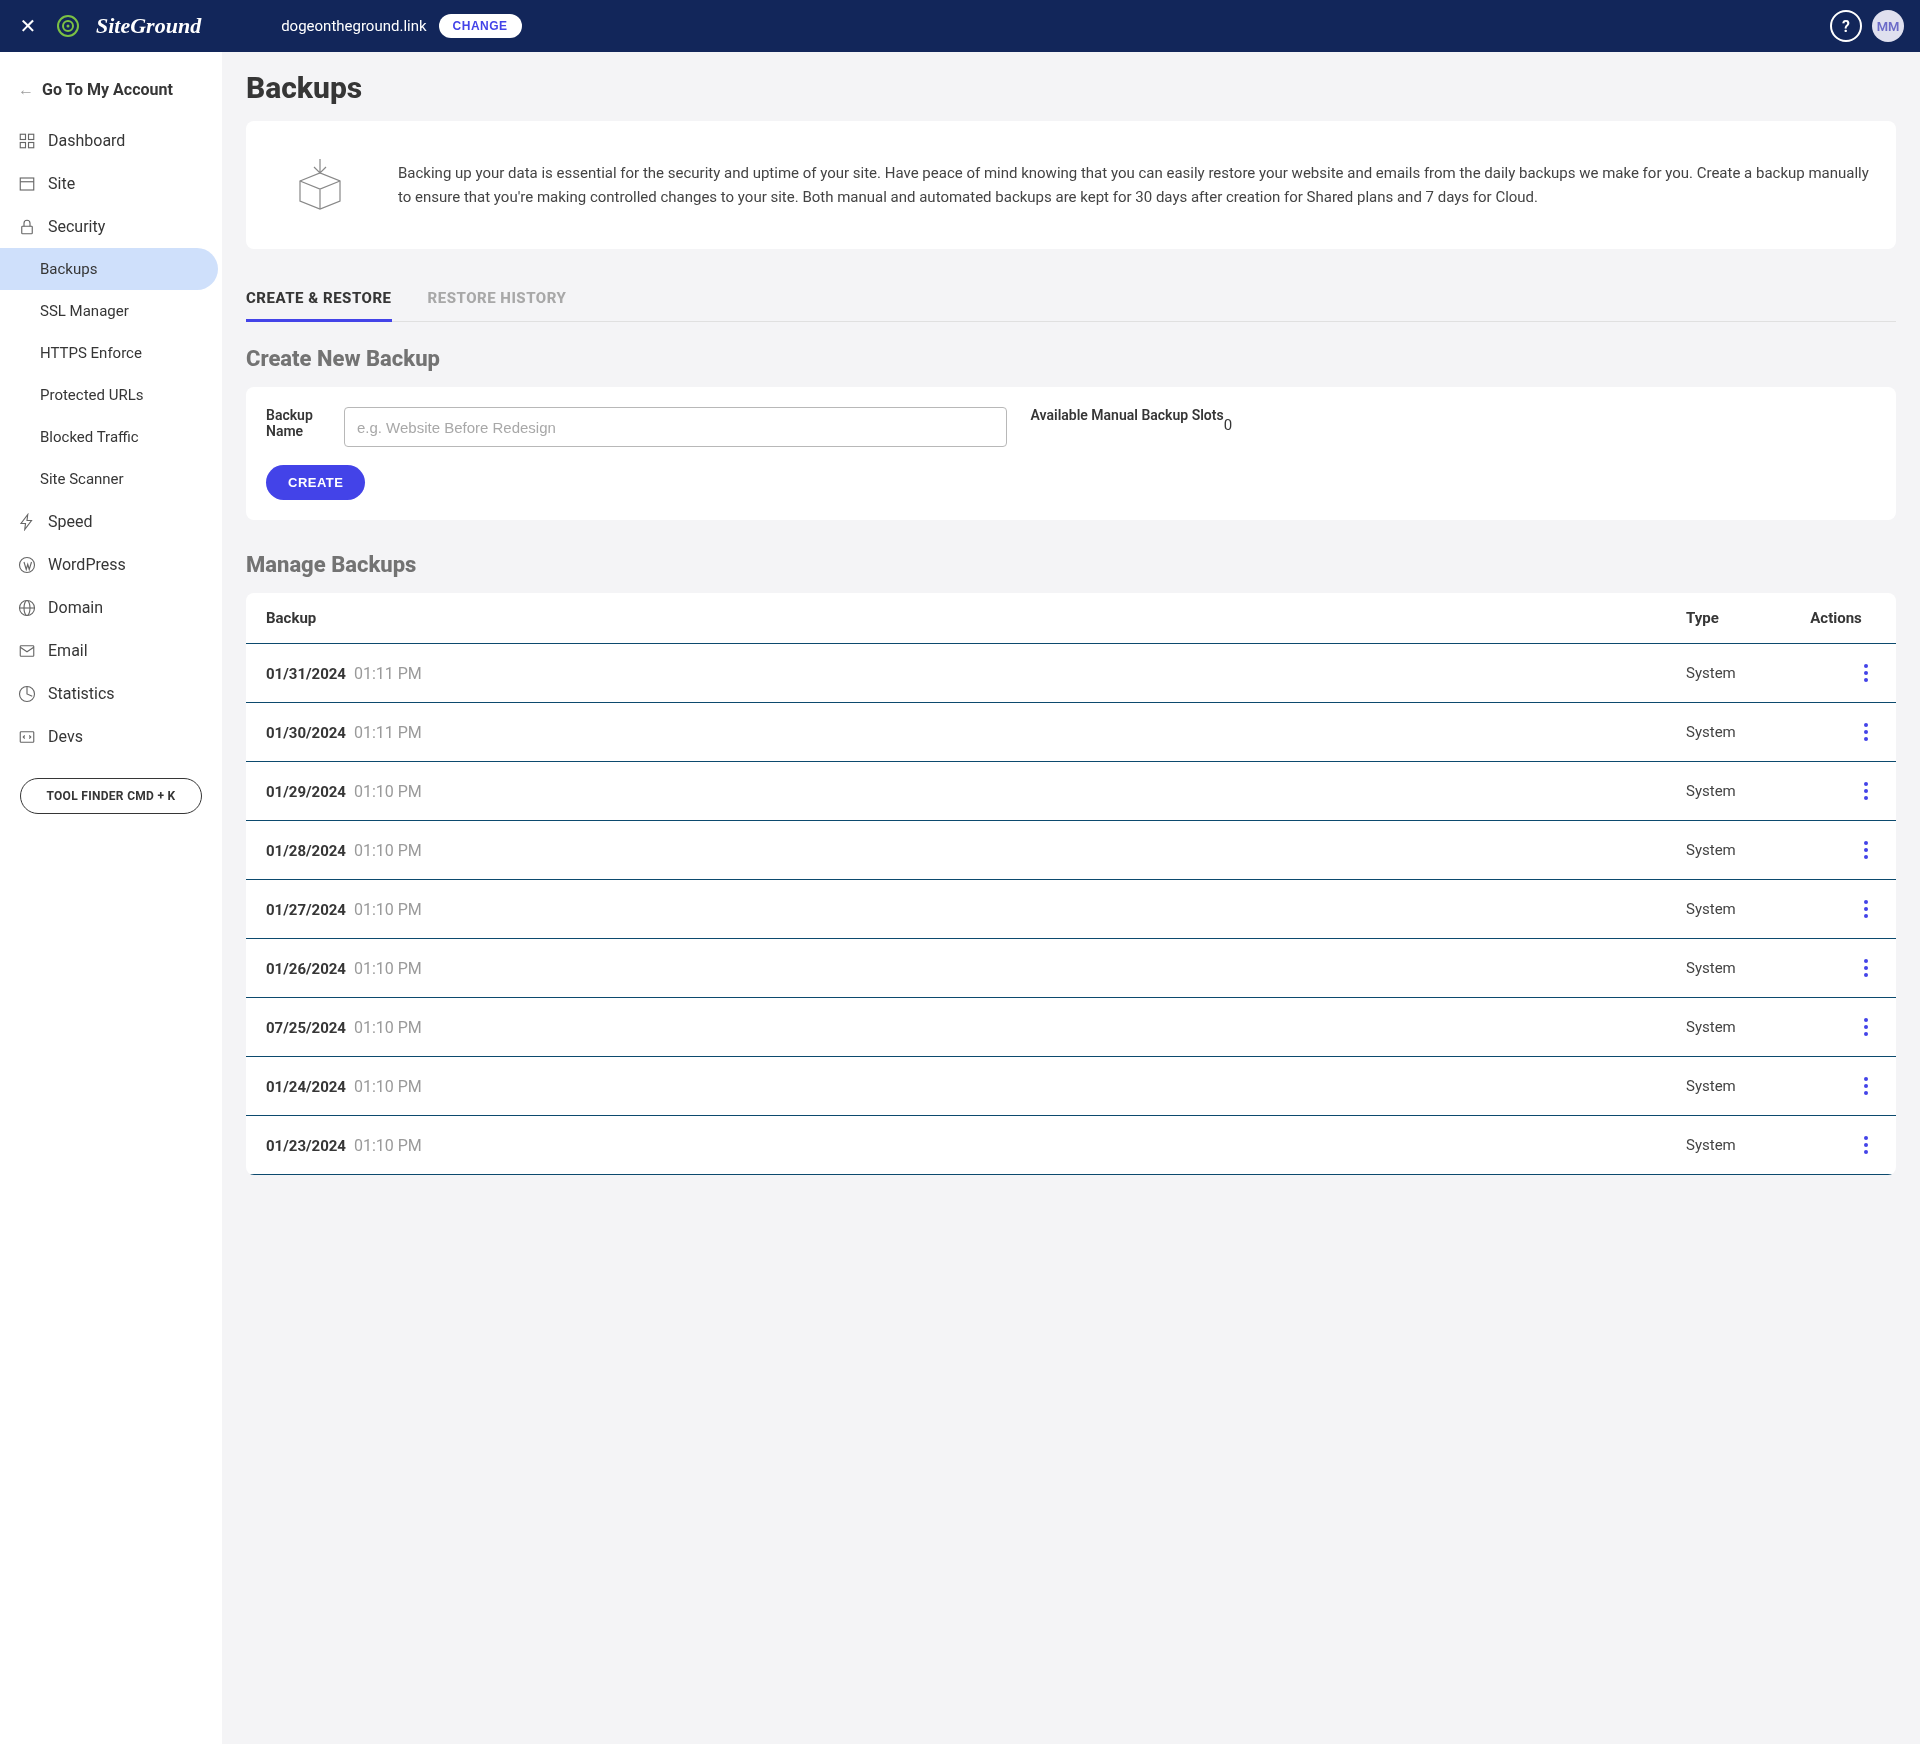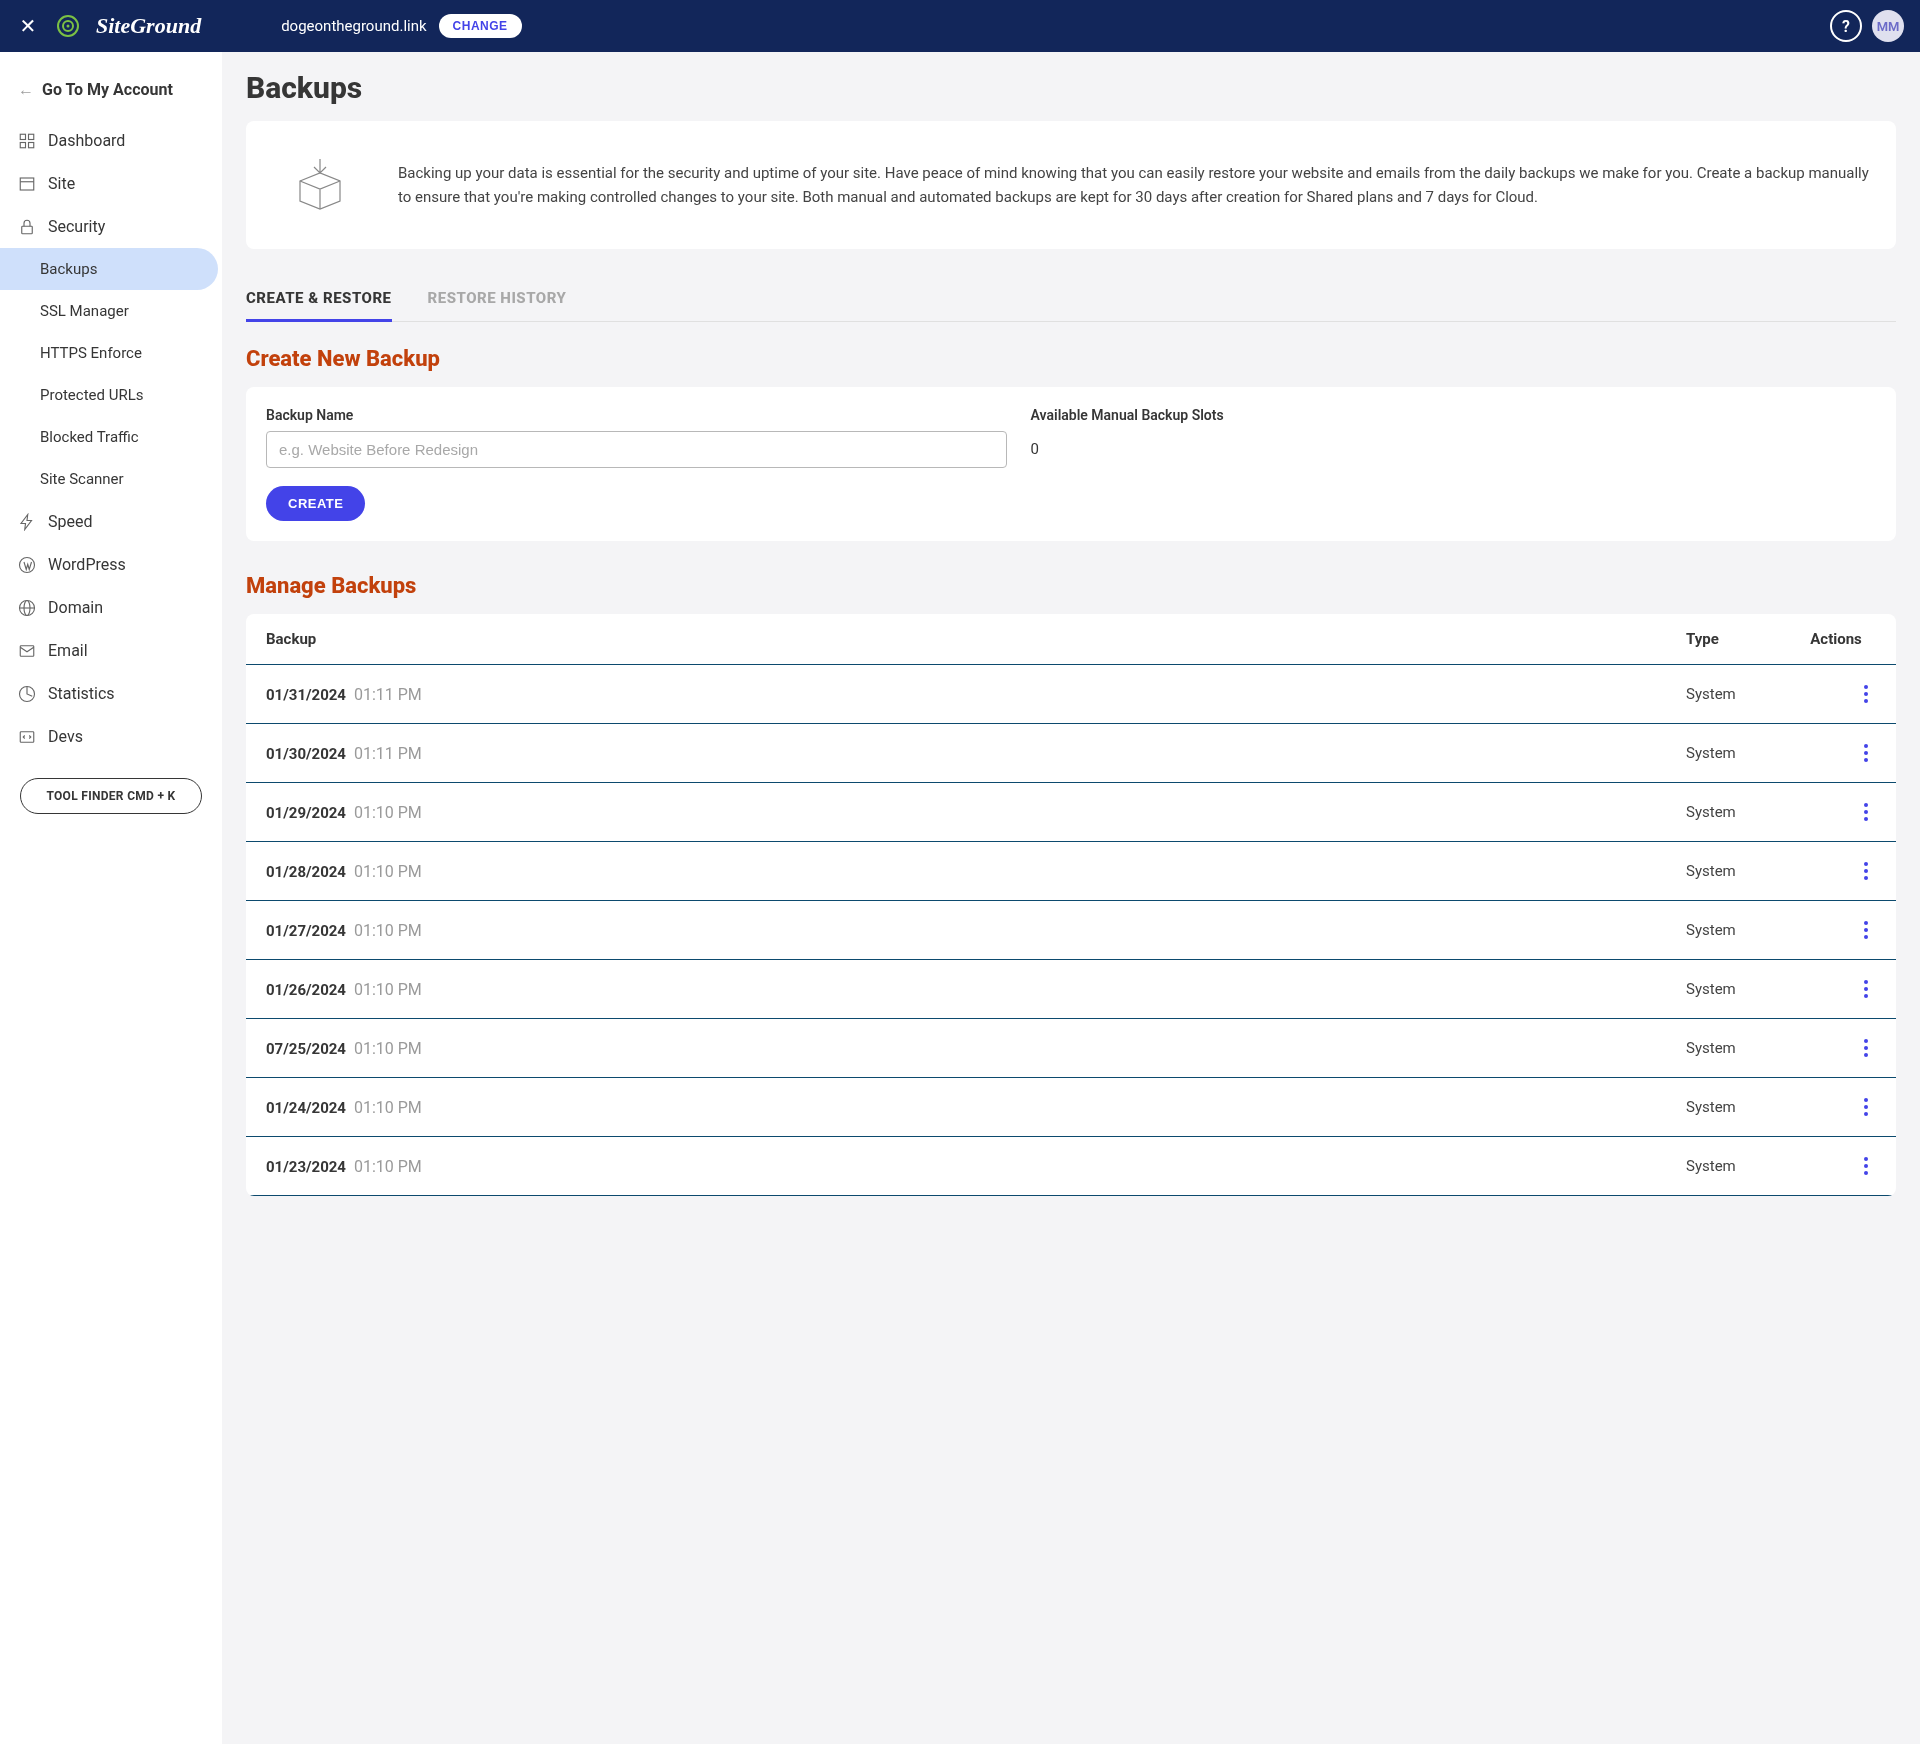--- a/index.html
+++ b/index.html
@@ -28,24 +28,24 @@
 .tool-finder { margin: 20px; border: 1px solid #363636; border-radius: 22px; padding: 10px 16px; font-size: 12px; font-weight: 700; text-align: center; cursor: pointer; letter-spacing: 0.3px; }
 .main { flex: 1; padding: 18px 24px; }
 .page-title { font-size: 30px; font-weight: 800; margin-bottom: 16px; color: #363636; }
 .intro-card { background: #fff; border-radius: 8px; padding: 24px; display: flex; gap: 28px; align-items: center; margin-bottom: 28px; }
 .intro-icon { width: 100px; height: 80px; display: flex; align-items: center; justify-content: center; flex-shrink: 0; }
 .intro-icon svg { width: 64px; height: 64px; stroke: #888; fill: none; stroke-width: 1.2; }
 .intro-text { font-size: 15px; line-height: 1.6; color: #444; }
 .tabs { display: flex; border-bottom: 1px solid #e0e0e0; margin-bottom: 24px; }
 .tab { padding: 12px 0; margin-right: 36px; font-size: 15px; font-weight: 800; letter-spacing: 0.5px; color: #a8a8a8; cursor: pointer; }
 .tab.active { color: #363636; border-bottom: 3px solid #4343e8; margin-bottom: -1px; }
-.section-title { font-size: 22px; font-weight: 800; margin-bottom: 16px; color: #c2410c; }
+.section-title { font-size: 22px; font-weight: 800; margin-bottom: 16px; color: #737373; }
 .create-card { background: #fff; border-radius: 8px; padding: 20px; margin-bottom: 32px; }
 .form-row { display: flex; gap: 24px; margin-bottom: 18px; }
-.form-group { display: flex; flex-direction: column; }
+.form-group { display: flex; }
 .form-group.name { flex: 0 0 46%; }
 .form-label { font-size: 14px; font-weight: 600; color: #363636; margin-bottom: 8px; }
 .text-input { border: 1px solid #b8b8b8; border-radius: 4px; padding: 9px 12px; font-size: 15px; width: 100%; }
 .text-input::placeholder { color: #a8a8a8; }
 .slots-value { font-size: 15px; color: #363636; padding-top: 9px; }
 .create-btn { background: #4343e8; color: #fff; border: none; border-radius: 20px; padding: 10px 22px; font-size: 13px; font-weight: 700; cursor: pointer; letter-spacing: 0.5px; }
 .table-card { background: #fff; border-radius: 8px; overflow: hidden; }
 .table-header, .table-row { display: flex; align-items: center; padding: 16px 20px; border-bottom: 1px solid #0c4a6e; }
 .table-header { font-weight: 700; font-size: 15px; color: #363636; }
 .col-backup { flex: 1; }

